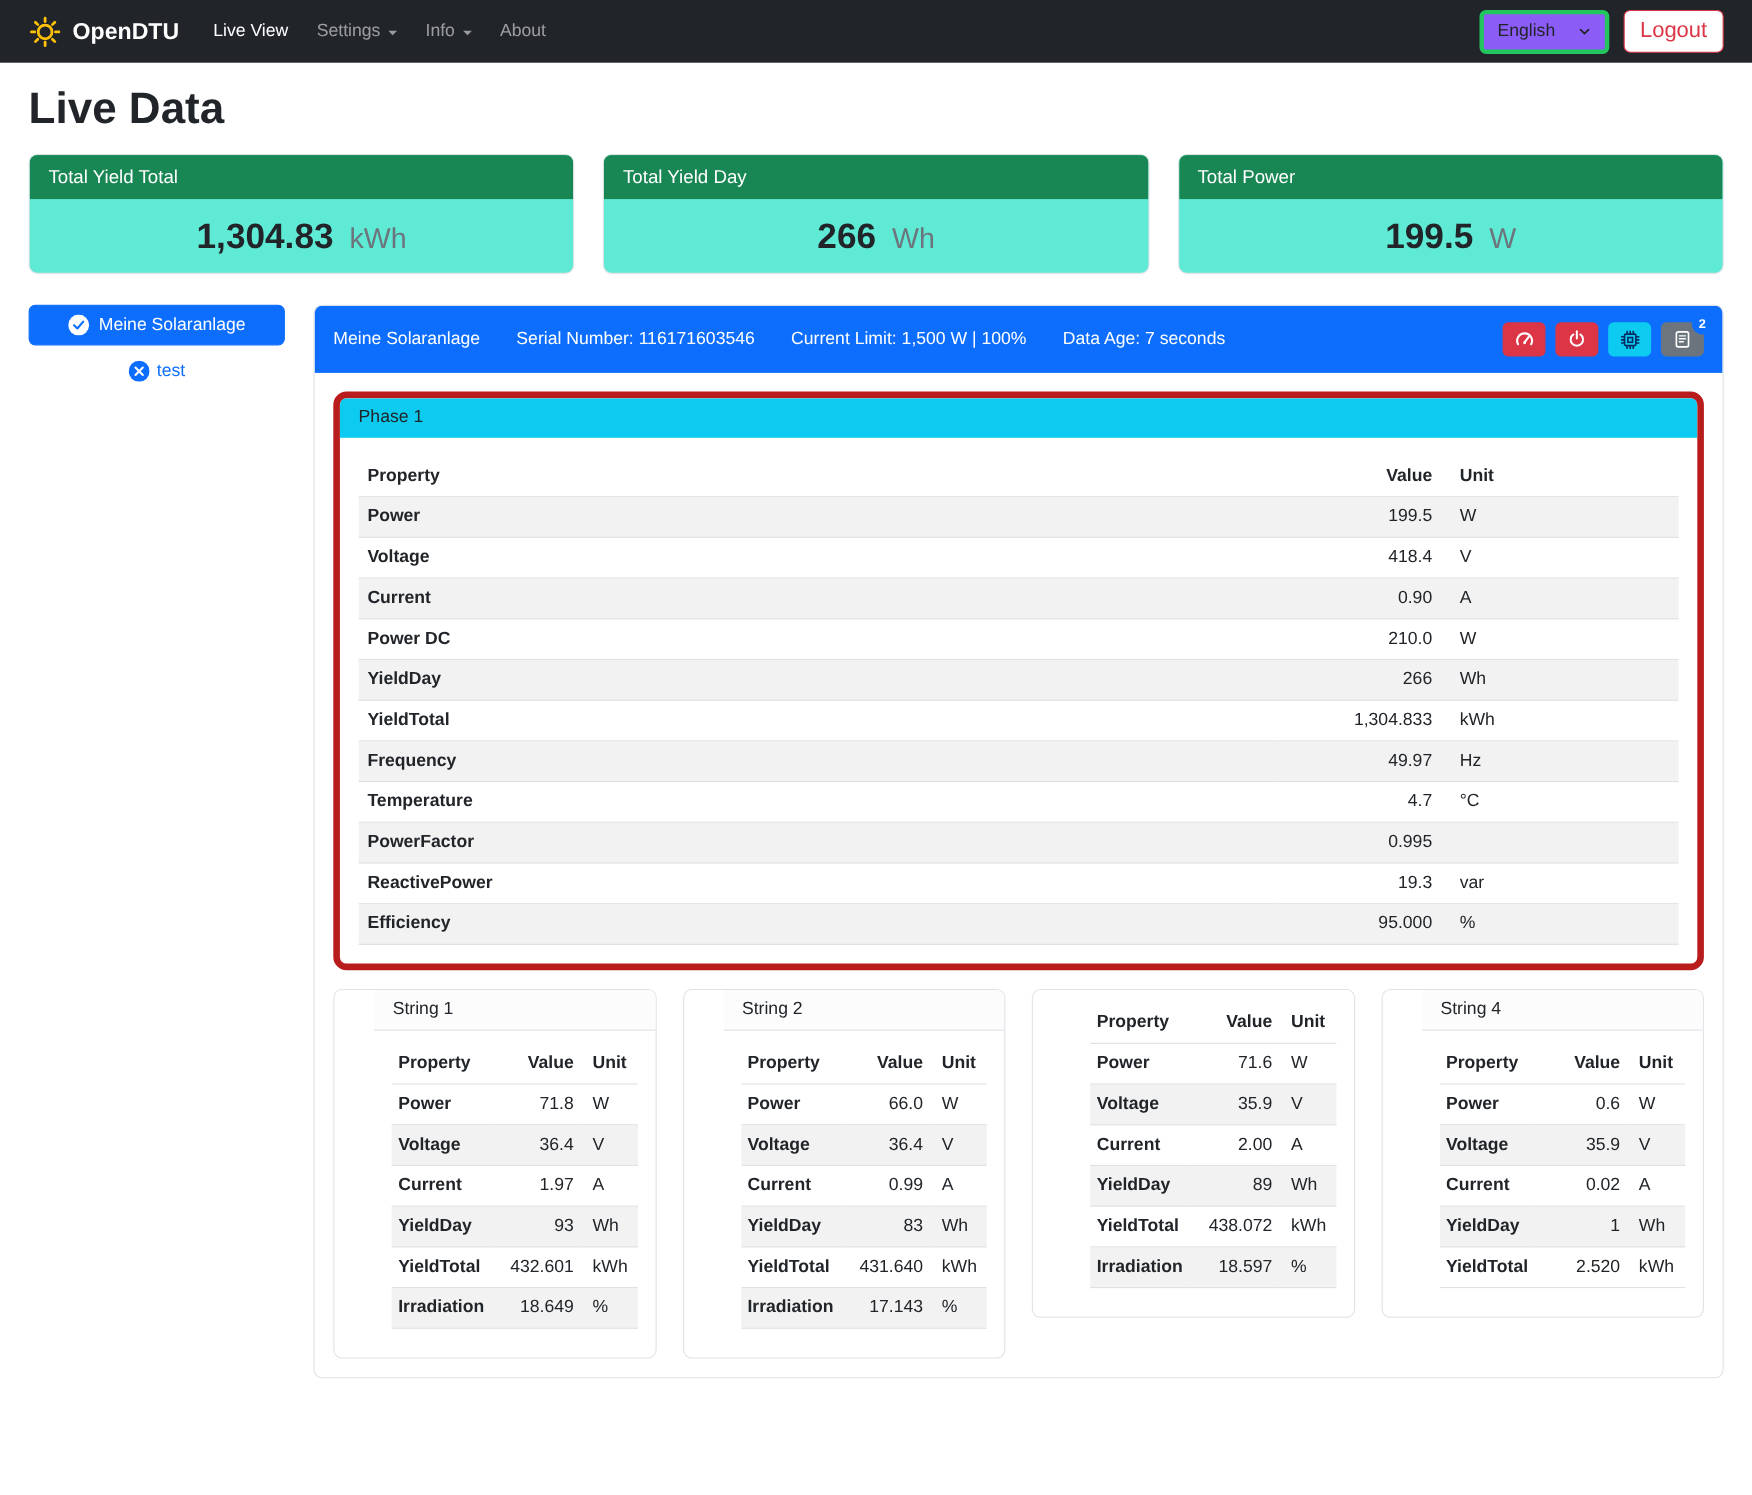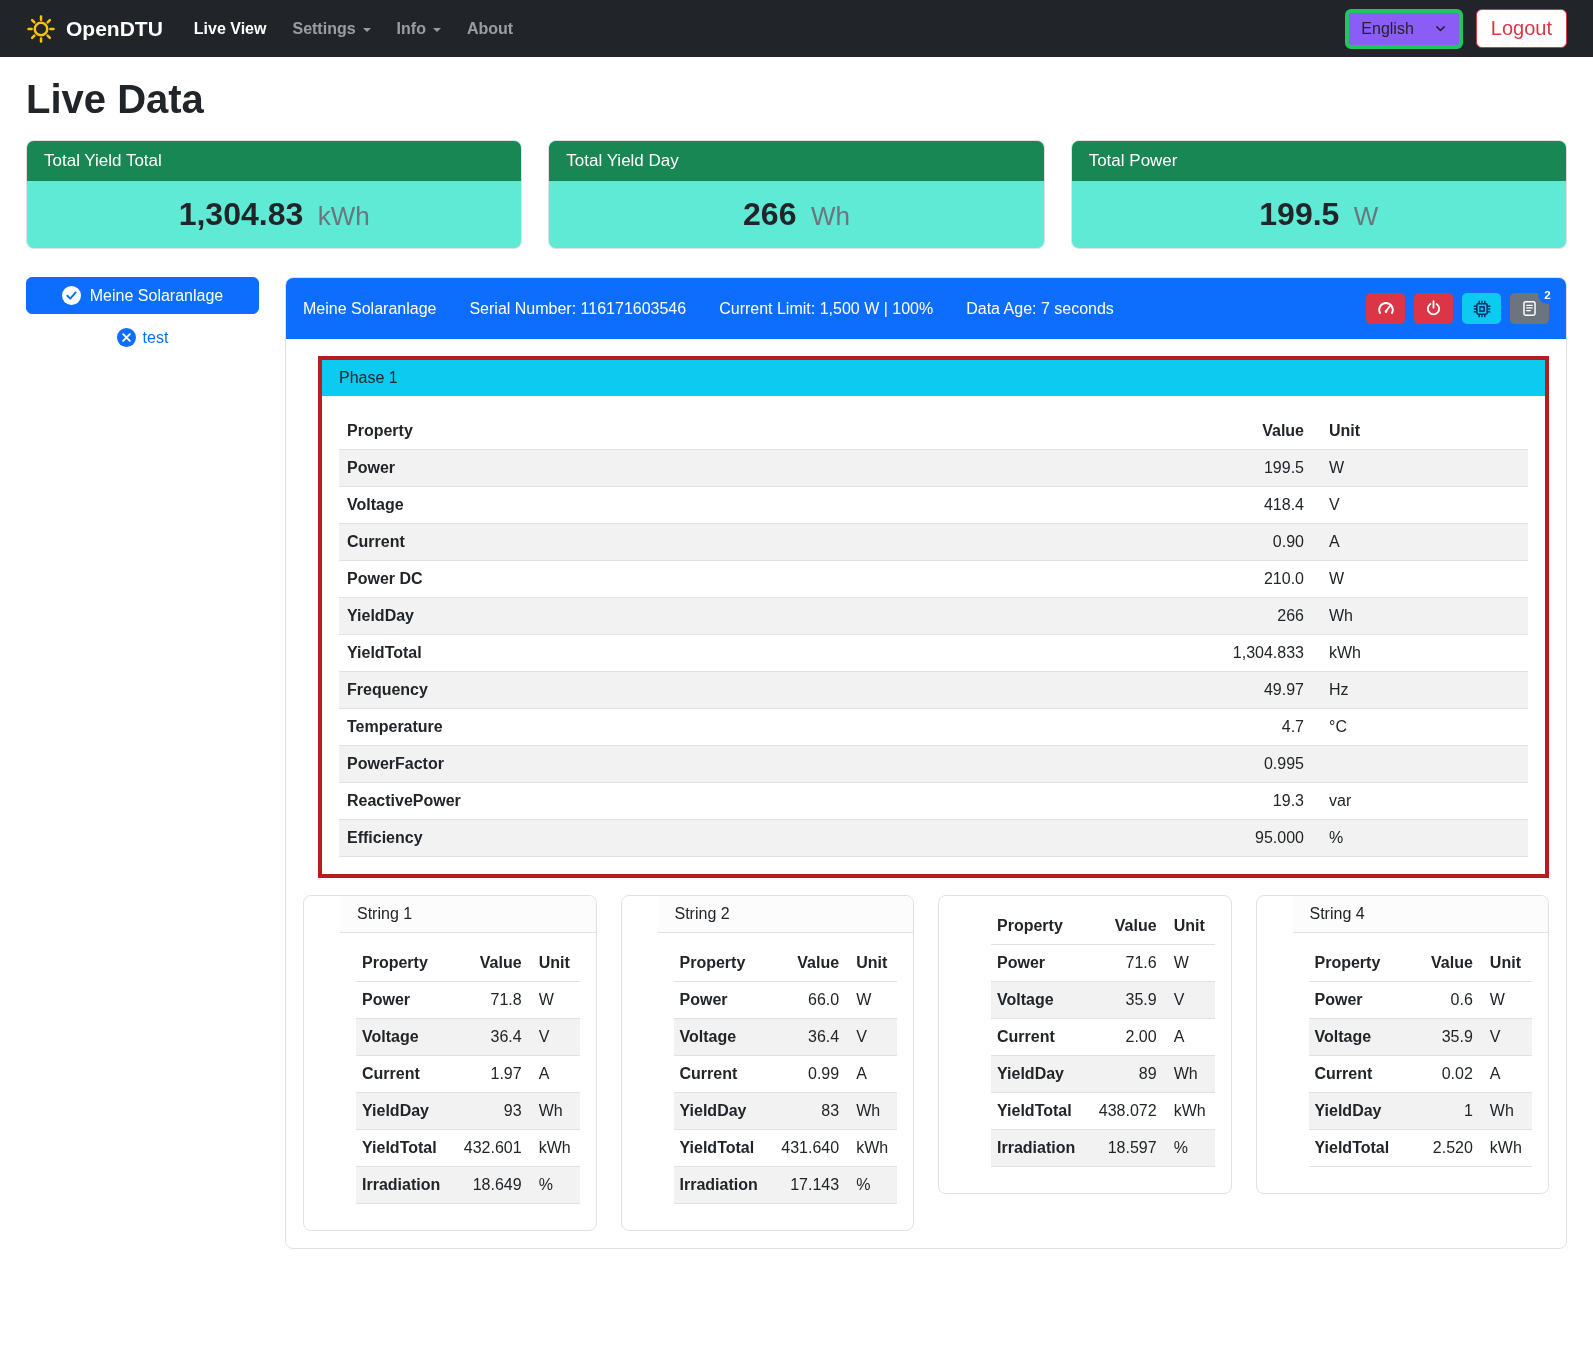--- a/index.html
+++ b/index.html
@@ -16,21 +16,21 @@
     background: #212529;
     height: 57px;
     display: flex;
     align-items: center;
     padding: 0 26px;
   }
   .brand {
     display: flex; align-items: center; gap: 10px;
     color: #fff; font-size: 21px; font-weight: 600; cursor: pointer;
   }
-  .nav-links { display: flex; align-items: flex-start; margin-left: 18px; font-weight: bold; }
+  .nav-links { display: flex; align-items: flex-start; margin-left: 18px; }
   .nav-link {
     color: rgba(255,255,255,.55);
     padding: 8px 13px; font-size: 16px; cursor: pointer;
     display: flex; align-items: center; gap: 7px; text-decoration: none;
   }
   .nav-link.active { color: #fff; }
   .caret-down {
     width: 0; height: 0; display: inline-block;
     border-left: 4.5px solid transparent;
     border-right: 4.5px solid transparent;
@@ -99,21 +99,21 @@
   .count-badge {
     position: absolute; top: -8px; right: -8px;
     background: #0d6efd; color: #fff; font-size: 11.5px; font-weight: 700;
     min-width: 19px; height: 19px; border-radius: 10px;
     display: flex; align-items: center; justify-content: center; padding: 0 4px;
   }
 
   .inverter-body { padding: 17px; }
 
   
-  .phase-card { border: 4px solid #b91c1c; border-radius: 0; overflow: hidden; margin-left: 15px; }
+  .phase-card { border: 6px solid #b91c1c; border-radius: 12px; overflow: hidden; }
   .phase-header { background: #0dcaf0; color: #212529; padding: 9px 17px; font-size: 16px; }
   .phase-body { padding: 17px; }
 
   table.data-table { width: 100%; border-collapse: collapse; font-size: 16px; }
   .data-table th, .data-table td {
     padding: 9px 8px; border-bottom: 1px solid #dee2e6;
     text-align: left; vertical-align: middle;
   }
   .data-table th { font-weight: 700; }
   .data-table td { font-weight: 400; }

